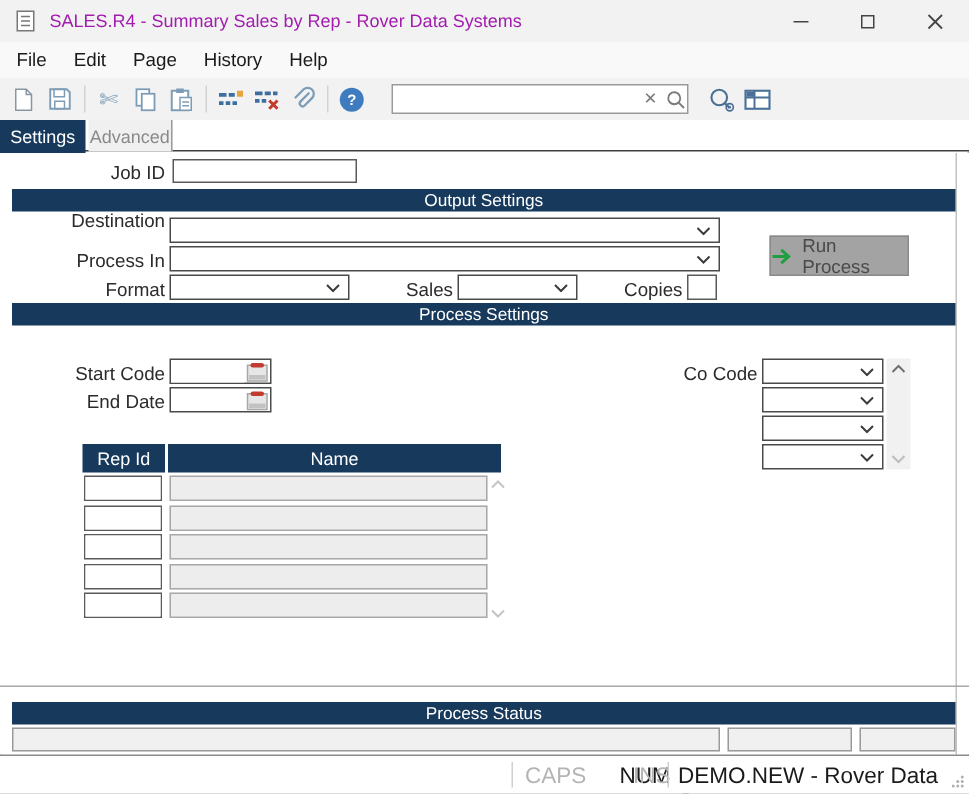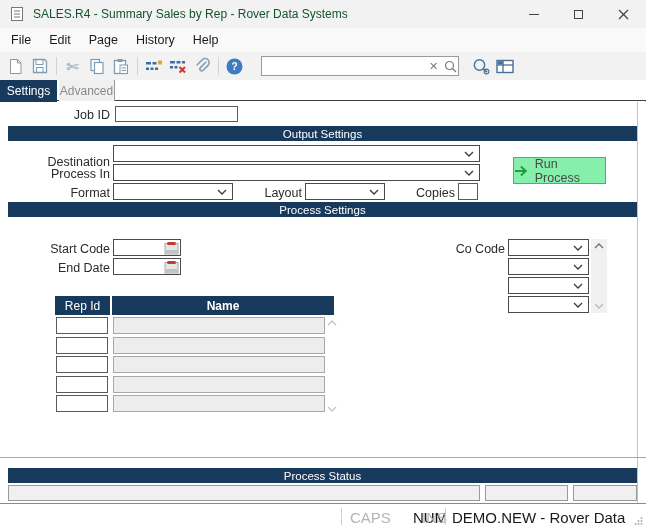--- a/index.html
+++ b/index.html
@@ -8,21 +8,21 @@
 
   .window{
     position:relative; width:646px; height:529px; background:#fff;
     box-shadow: inset 0 0 0 1px #b6b6b6; overflow:hidden;
     font-size:12px; color:#2b2b2b;
   }
 
   
   .titlebar{ position:absolute; top:0; left:0; width:646px; height:28px; background:#f2f2f2; display:flex; align-items:center; }
   .titlebar .appicon{ margin-left:9px; display:flex; }
-  .titlebar .title{ margin-left:8px; font-size:12px; color:#14532d; white-space:nowrap; }
+  .titlebar .title{ margin-left:8px; font-size:12px; color:#a21caf; white-space:nowrap; }
   .win-controls{ position:absolute; right:0; top:0; height:28px; display:flex; }
   .win-btn{ width:45px; height:28px; display:flex; align-items:center; justify-content:center; }
   .min-glyph{ width:10px; height:1px; background:#444; }
   .max-glyph{ width:9px; height:9px; border:1px solid #444; }
 
   
   .menubar{ position:absolute; top:28px; left:0; width:646px; height:24px; background:#f9f9f9; display:flex; align-items:center; padding-left:2px; }
   .menu-item{ padding:0 9px; font-size:12.5px; color:#1a1a1a; line-height:24px; }
 
   
@@ -47,21 +47,21 @@
 
   .flabel{ position:absolute; text-align:right; font-size:12.5px; color:#2b2b2b; }
   .tinput{ position:absolute; border:1px solid #5a5a5a; background:#fff; }
   .tinput input{ width:100%; height:100%; border:0; outline:0; font:12px "Liberation Sans",sans-serif; padding:0 3px; background:transparent; }
 
   .navybar{ position:absolute; left:8px; width:629px; height:15px; background:#17395c; color:#fff;
             font-size:11.5px; display:flex; align-items:center; justify-content:center; }
 
   .combo{ position:absolute; height:17px; border:1px solid #4a4a4a; background:#fff; display:flex; align-items:center; justify-content:flex-end; padding-right:5px; }
 
-  .runbtn{ position:absolute; left:513px; top:157px; width:93px; height:27px; background:#86efac; border:1px solid #8a8a8a;
+  .runbtn{ position:absolute; left:513px; top:157px; width:93px; height:27px; background:#a3a3a3; border:1px solid #8a8a8a;
            display:flex; align-items:center; justify-content:center; gap:7px; font-size:12.5px; color:#4a4a4a; }
 
   .datefield{ position:absolute; width:68px; height:17px; border:1px solid #4a4a4a; background:#fff; display:flex; align-items:center; }
   .datefield input{ flex:1; min-width:0; border:0; outline:0; font:12px "Liberation Sans",sans-serif; padding:0 2px; }
   .cal-btn{ width:17px; height:15px; display:flex; align-items:center; justify-content:center; }
 
   .vscroll{ position:absolute; left:591px; top:239px; width:16px; height:74px; background:#f1f1f1; }
   .vscroll svg{ position:absolute; left:3px; }
 
   
@@ -229,21 +229,21 @@
 
   <div class="flabel" style="left:0; top:108px; width:110px;">Job ID</div>
   <div class="tinput" style="left:115px; top:106px; width:123px; height:16px;">
     <input value="" style="">
   </div>
 
   <div class="navybar" style="top:126px;">
       <span>Output Settings</span>
     </div>
 
-  <div class="flabel" style="left:0; top:155px; width:110px;">Destination</div>
+  <div class="flabel" style="left:0; top:140px; width:110px;">Destination</div>
   <div class="combo" style="left:113px; top:145px; width:367px;">
     <svg width="10" height="6" viewBox="0 0 10 6">
         <polyline points="1,1 5,5 9,1" fill="none" stroke="#3a3a3a" stroke-width="1.3"></polyline>
       </svg>
   </div>
 
   <div class="flabel" style="left:0; top:167px; width:110px;">Process In</div>
   <div class="combo" style="left:113px; top:164px; width:367px;">
     <svg width="10" height="6" viewBox="0 0 10 6">
         <polyline points="1,1 5,5 9,1" fill="none" stroke="#3a3a3a" stroke-width="1.3"></polyline>
@@ -257,21 +257,21 @@
     </svg>
     <span>Run Process</span>
   </div>
 
   <div class="flabel" style="left:0; top:186px; width:110px;">Format</div>
   <div class="combo" style="left:113px; top:183px; width:120px;">
     <svg width="10" height="6" viewBox="0 0 10 6">
         <polyline points="1,1 5,5 9,1" fill="none" stroke="#3a3a3a" stroke-width="1.3"></polyline>
       </svg>
   </div>
-  <div class="flabel" style="left:222px; top:186px; width:80px;">Layout</div>
+  <div class="flabel" style="left:222px; top:186px; width:80px;">Sales</div>
   <div class="combo" style="left:305px; top:183px; width:80px;">
     <svg width="10" height="6" viewBox="0 0 10 6">
         <polyline points="1,1 5,5 9,1" fill="none" stroke="#3a3a3a" stroke-width="1.3"></polyline>
       </svg>
   </div>
   <div class="flabel" style="left:375px; top:186px; width:80px;">Copies</div>
   <div class="tinput" style="left:458px; top:183px; width:20px; height:17px;">
     <input value="" style="">
   </div>
 
@@ -329,21 +329,21 @@
         <polyline points="1,5 5,1 9,5" fill="none" stroke="#6f6f6f" stroke-width="1.3"></polyline>
       </svg>
     <svg style="bottom:4px;" width="10" height="6" viewBox="0 0 10 6">
         <polyline points="1,1 5,5 9,1" fill="none" stroke="#bcbcbc" stroke-width="1.3"></polyline>
       </svg>
   </div>
 
   <div class="rep-header">
     <div class="rep-hcell" style="width:55px;">Rep Id</div>
     <div style="width:2px;"></div>
-    <div class="rep-hcell" style="flex:1;font-weight:bold;">Name</div>
+    <div class="rep-hcell" style="flex:1;">Name</div>
   </div>
 
   <div class="rep-row-id" style="top:317px;"><input value="" style=""></div>
   <div class="rep-row-name" style="top:317px;"></div>
   <div class="rep-row-id" style="top:337px;"><input value="" style=""></div>
   <div class="rep-row-name" style="top:337px;"></div>
   <div class="rep-row-id" style="top:356px;"><input value="" style=""></div>
   <div class="rep-row-name" style="top:356px;"></div>
   <div class="rep-row-id" style="top:376px;"><input value="" style=""></div>
   <div class="rep-row-name" style="top:376px;"></div>

